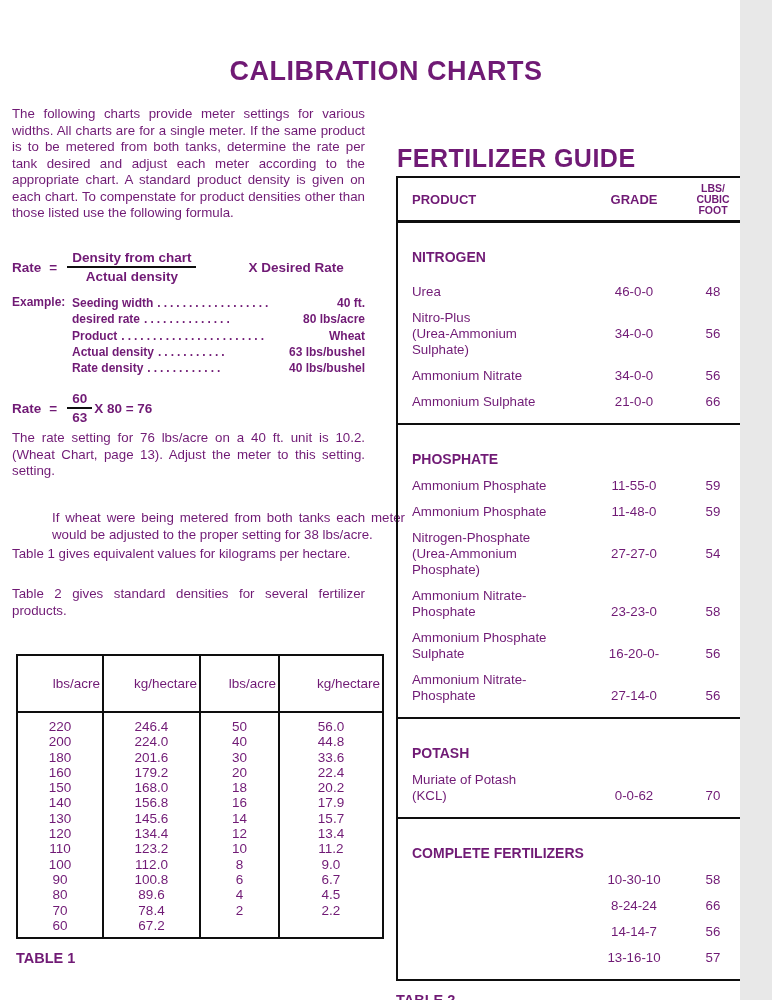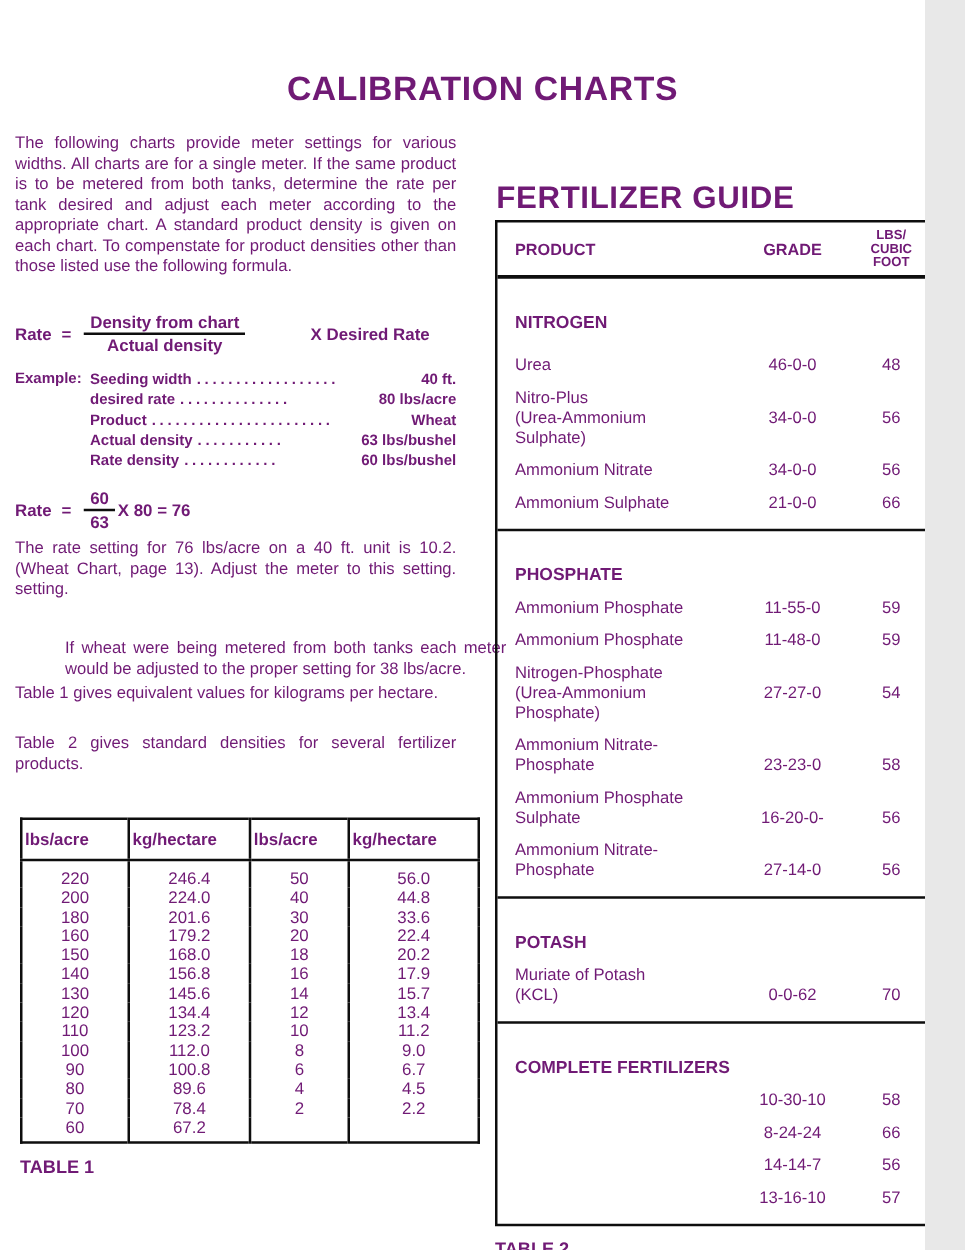--- a/index.html
+++ b/index.html
@@ -38,21 +38,21 @@
   .ex-line{display:flex;align-items:baseline;line-height:16.3px;}
   .ex-label{white-space:nowrap;}
   .ex-leader{flex:1;overflow:hidden;white-space:nowrap;letter-spacing:3px;margin:0 4px;}
   .ex-value{white-space:nowrap;}
   
   .calc{top:391px;display:flex;align-items:center;font-weight:bold;font-size:13.5px;}
   .calc .frac{margin-right:2px;}
   
   .table1-wrap{position:absolute;left:16px;top:654px;}
   table.t1{border-collapse:collapse;border:2px solid #0e0e0e;font-size:13.5px;}
-  .t1 th{border-bottom:2px solid #0e0e0e;font-weight:bold;padding:8px 2px;text-align:left;}
+  .t1 th{border-bottom:2px solid #0e0e0e;font-weight:normal;padding:20px 2px;text-align:right;}
   .t1 th+th,.t1 td+td{border-left:2px solid #0e0e0e;}
   .t1 td{text-align:center;line-height:15.3px;padding:0;}
   .t1 tbody tr:first-child td{padding-top:6px;}
   .t1 tbody tr:last-child td{padding-bottom:4px;}
   .t1 .c1{width:80px;}.t1 .c2{width:91px;}.t1 .c3{width:73px;}.t1 .c4{width:98px;}
   .tcaption{font-weight:bold;font-size:14.5px;margin-top:11px;}
   
   .fg-title{position:absolute;left:397px;top:144px;font-size:25px;font-weight:bold;letter-spacing:.5px;}
   .table2-wrap{position:absolute;left:396px;top:176px;width:350px;}
   .t2-box{border:2px solid #0e0e0e;box-sizing:border-box;width:350px;}
@@ -111,21 +111,21 @@
           <span class="ex-value">Wheat</span>
         </div>
         <div class="ex-line">
           <span class="ex-label">Actual density</span>
           <span class="ex-leader">...........</span>
           <span class="ex-value">63 lbs/bushel</span>
         </div>
         <div class="ex-line">
           <span class="ex-label">Rate density</span>
           <span class="ex-leader">............</span>
-          <span class="ex-value">60 lbs/bushel</span>
+          <span class="ex-value">40 lbs/bushel</span>
         </div>
       </div>
   </div>
 
   <div class="leftcol-block calc">
     <span>Rate</span>
     <span class="eq">=</span>
     <span class="frac">
       <span class="num">60</span>
       <span class="den">63</span>

